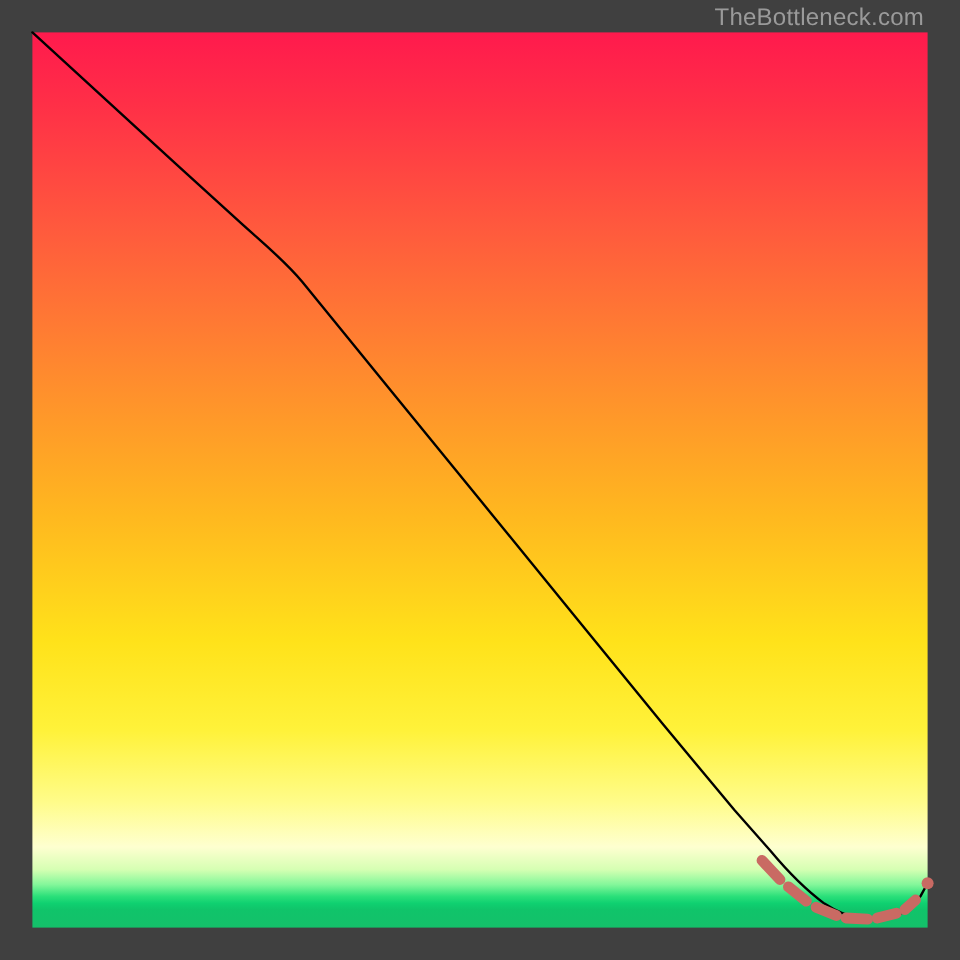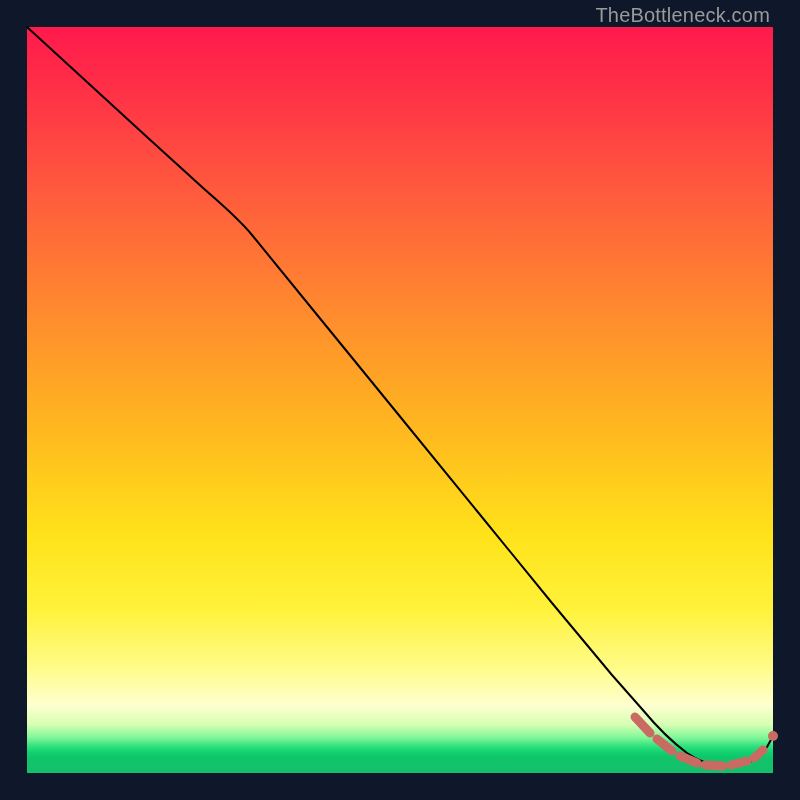--- a/index.html
+++ b/index.html
@@ -10,21 +10,21 @@
     background: #000;
     overflow: hidden;
     font-family: Arial, Helvetica, sans-serif;
   }
   .frame {
     position: absolute;
     left: 0;
     top: 0;
     width: 800px;
     height: 800px;
-    background: #0f172a;
+    background: #404040;
   }
   .plot {
     position: absolute;
     left: 27px;
     top: 27px;
     width: 746px;
     height: 746px;
     
     background: linear-gradient(
       to bottom,

